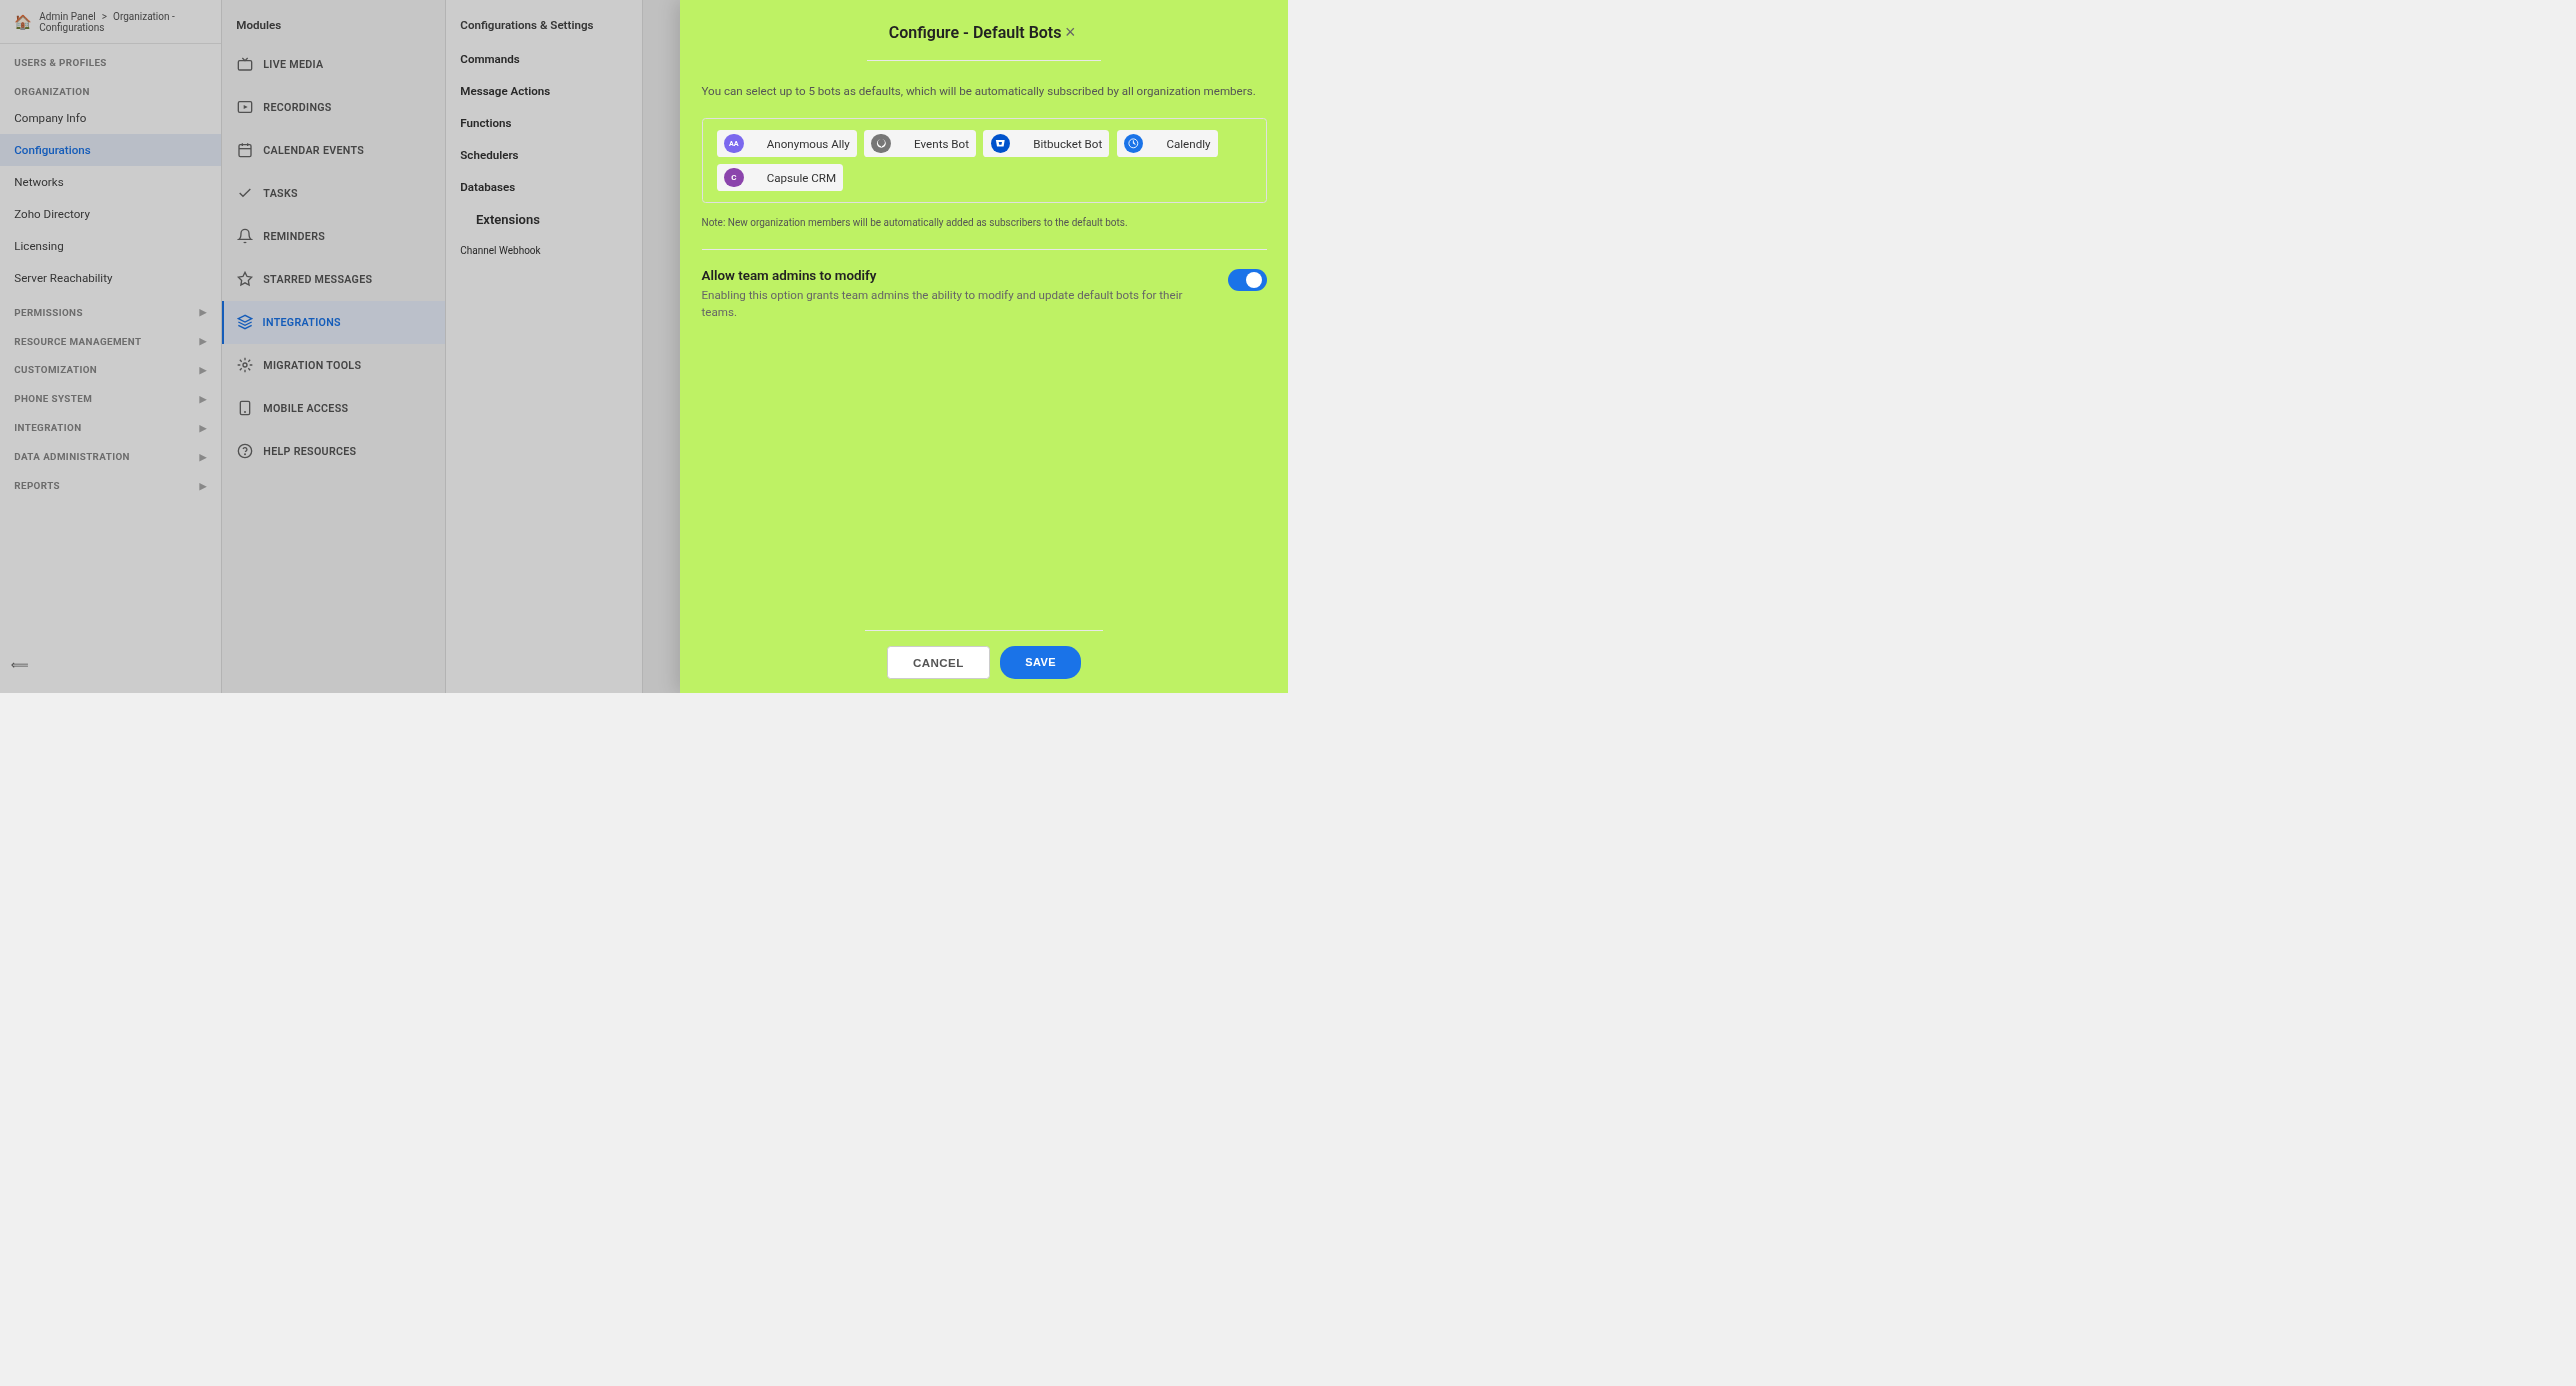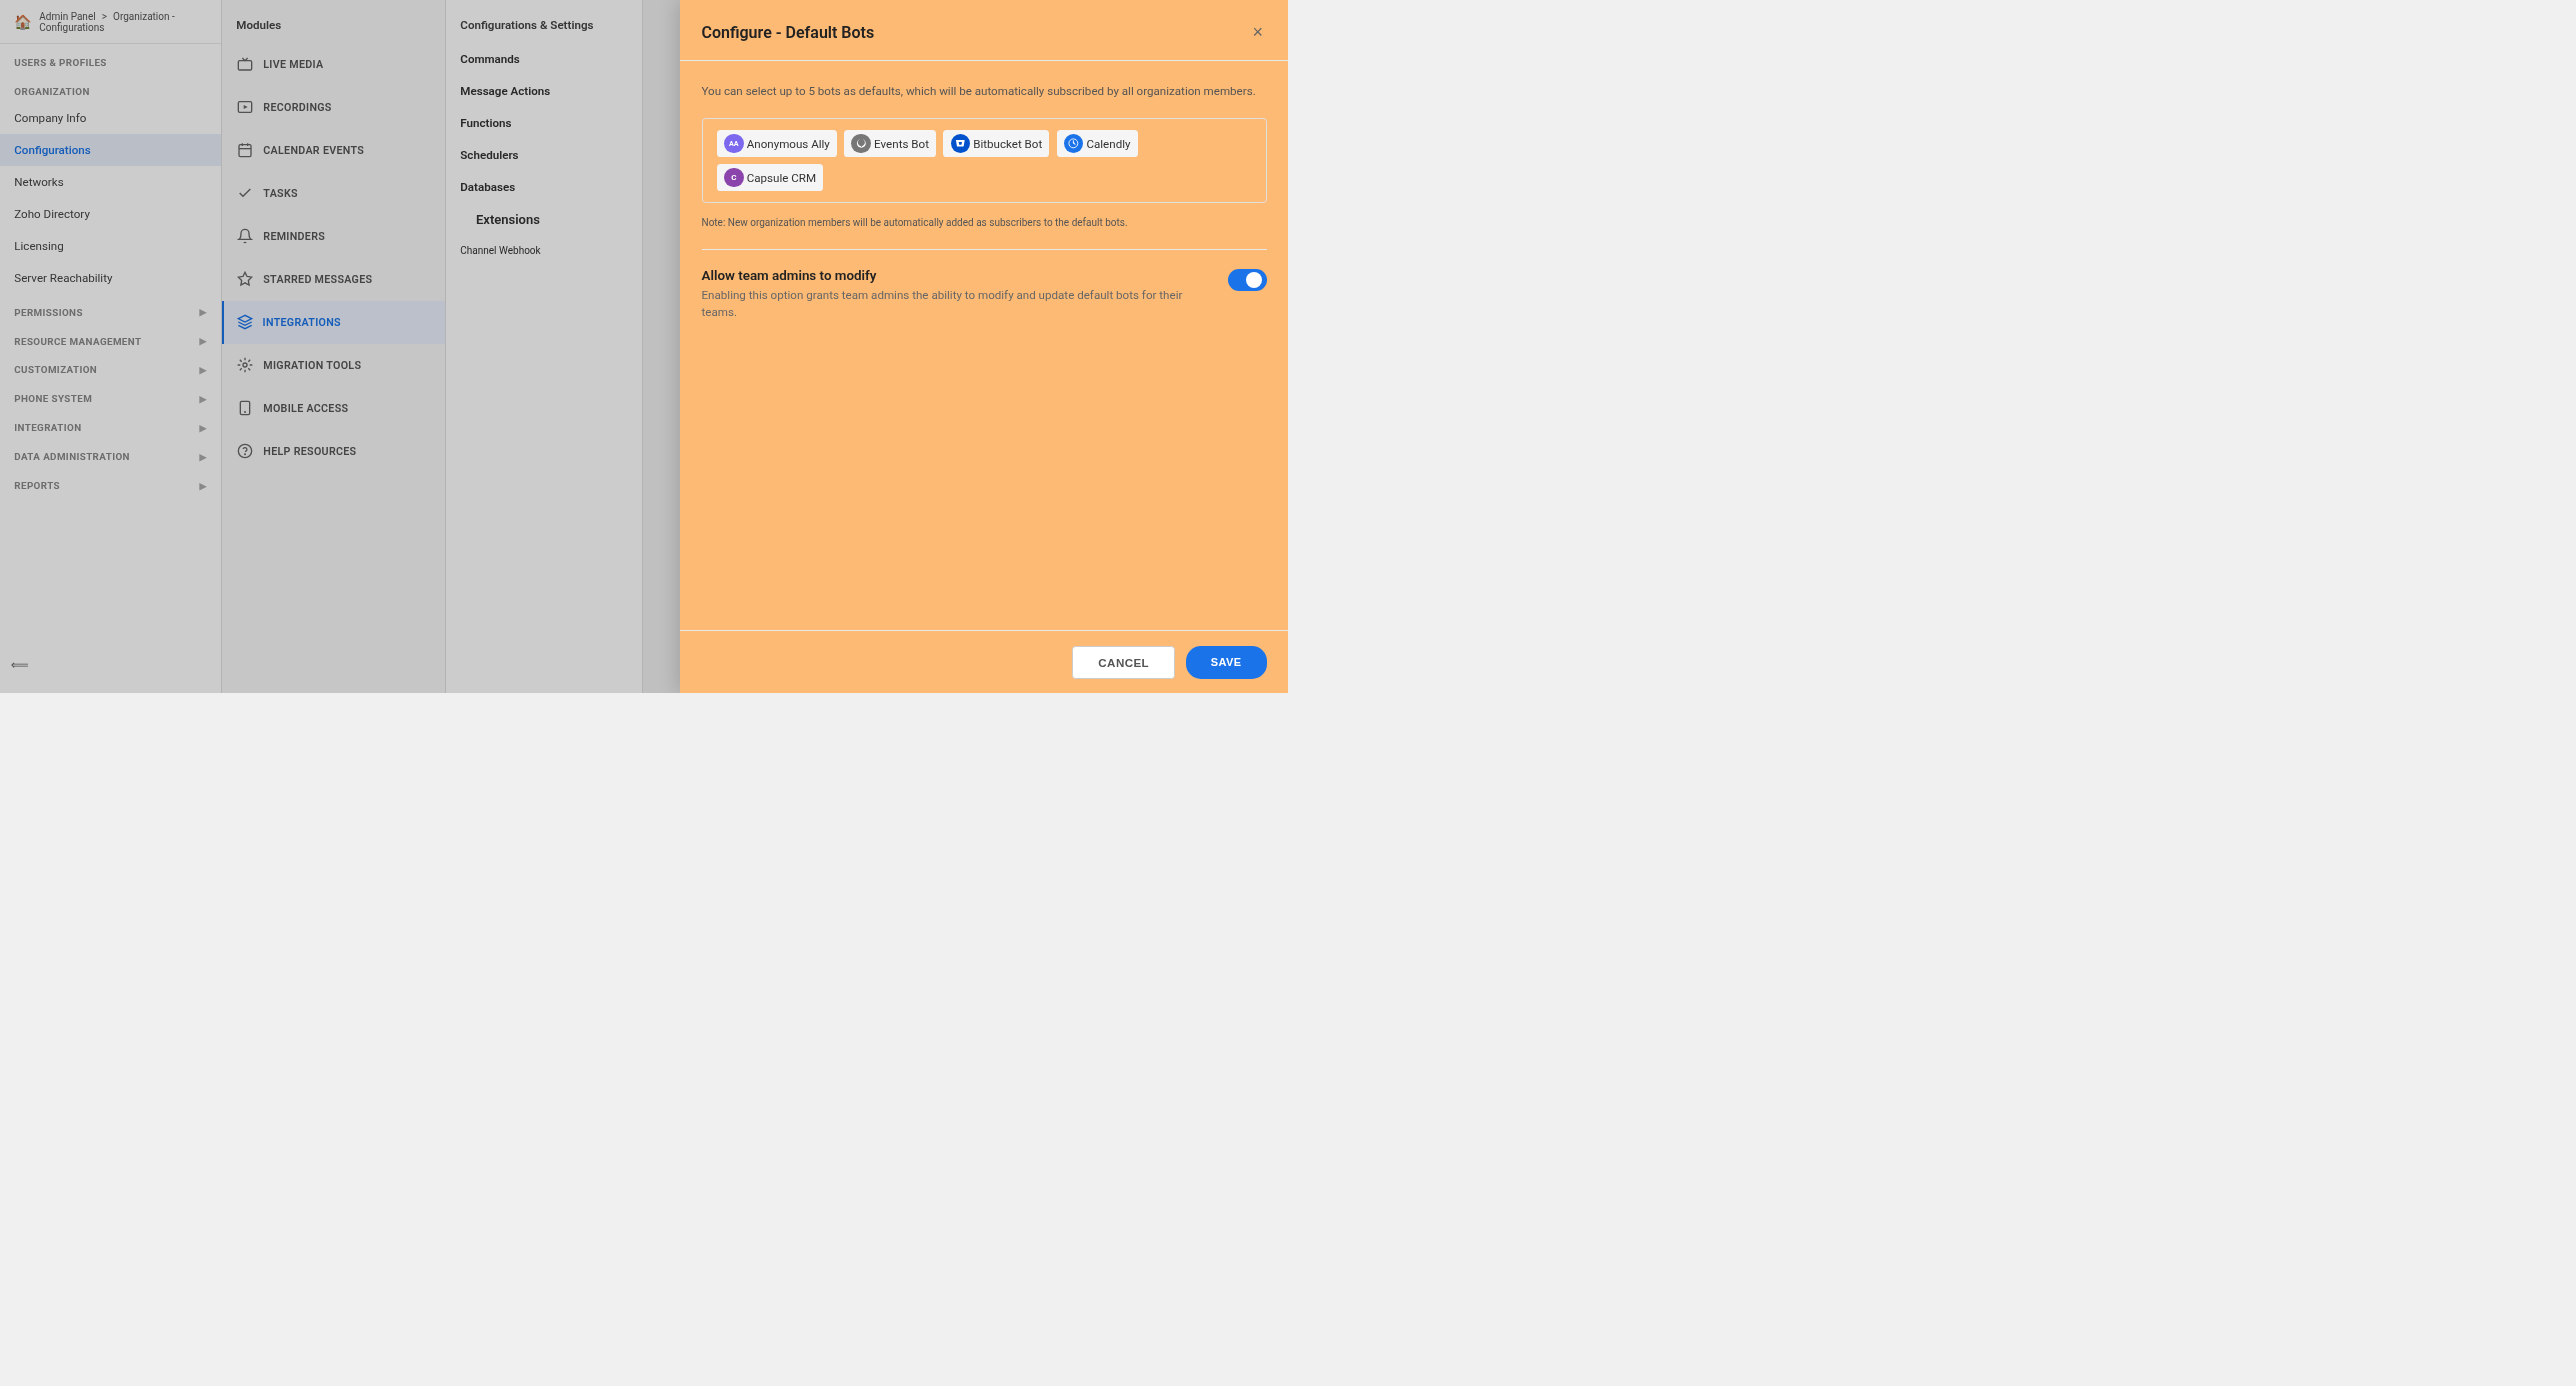--- a/index.html
+++ b/index.html
@@ -33,31 +33,31 @@
     .config-section-title { font-size: 11.6px; font-weight: 600; color: #333; padding: 7.2px 14.3px; }
     .config-item { padding: 7.2px 14.3px 7.2px 25px; font-size: 11.6px; color: #555; cursor: pointer; position: relative; }
     .config-item::before { content: '•'; position: absolute; left: 14.3px; color: #888; }
     .config-item.active { color: #1a73e8; font-weight: 500; }
     .config-subtext { font-size: 10.7px; color: #888; padding: 3.6px 14.3px 7.2px 25px; }
 
     
     .overlay { position: absolute; top: 0; left: 0; width: 100%; height: 100%; background: rgba(0,0,0,0.2); z-index: 10; }
 
     
-    .modal { position: absolute; top: 0; right: 0; width: 608px; height: 100%; background: #fdba74; z-index: 20; display: flex; flex-direction: column; box-shadow: -3.6px 0 18px rgba(0,0,0,0.15); }
+    .modal { position: absolute; top: 0; right: 0; width: 608px; height: 100%; background: #bef264; z-index: 20; display: flex; flex-direction: column; box-shadow: -3.6px 0 18px rgba(0,0,0,0.15); align-items: center; }
     .modal-header { padding: 18px 21.5px 14.3px; border-bottom: 0.9px solid #e8e8e8; display: flex; align-items: center; justify-content: space-between; }
     .modal-title { font-size: 16px; font-weight: 600; color: #222; }
     .modal-close { background: none; border: none; cursor: pointer; color: #666; font-size: 18px; padding: 3.6px; display: flex; align-items: center; justify-content: center; }
 
     .modal-body { flex: 1; padding: 21.5px; overflow-y: auto; }
     .modal-desc { font-size: 11.6px; color: #555; line-height: 1.5; margin-bottom: 18px; }
 
     
     .bot-tags { display: flex; gap: 7.2px; flex-wrap: wrap; border: 0.9px solid #e0e0e0; border-radius: 3.6px; padding: 10.7px 14.3px; margin-bottom: 14.3px; }
-    .bot-tag { display: flex; align-items: center; gap: 3px; font-size: 11.6px; color: #333; padding: 3.6px 7.2px; background: #f5f5f5; border-radius: 3.6px; }
+    .bot-tag { display: flex; align-items: center; gap: 23px; font-size: 11.6px; color: #333; padding: 3.6px 7.2px; background: #f5f5f5; border-radius: 3.6px; }
     .bot-avatar { width: 19.7px; height: 19.7px; border-radius: 50%; display: flex; align-items: center; justify-content: center; font-size: 9px; font-weight: bold; color: white; flex-shrink: 0; }
     .bot-avatar.aa { background: #7b68ee; }
     .bot-avatar.eb { background: #888; font-size: 8px; }
     .bot-avatar.bb { background: #0052cc; }
     .bot-avatar.cal { background: #1a73e8; }
     .bot-avatar.cap { background: #8b44ac; }
 
     .modal-note { font-size: 10px; color: #555; margin-bottom: 21.5px; }
 
     .modal-divider { border: none; border-top: 0.9px solid #e8e8e8; margin: 18px 0; }

